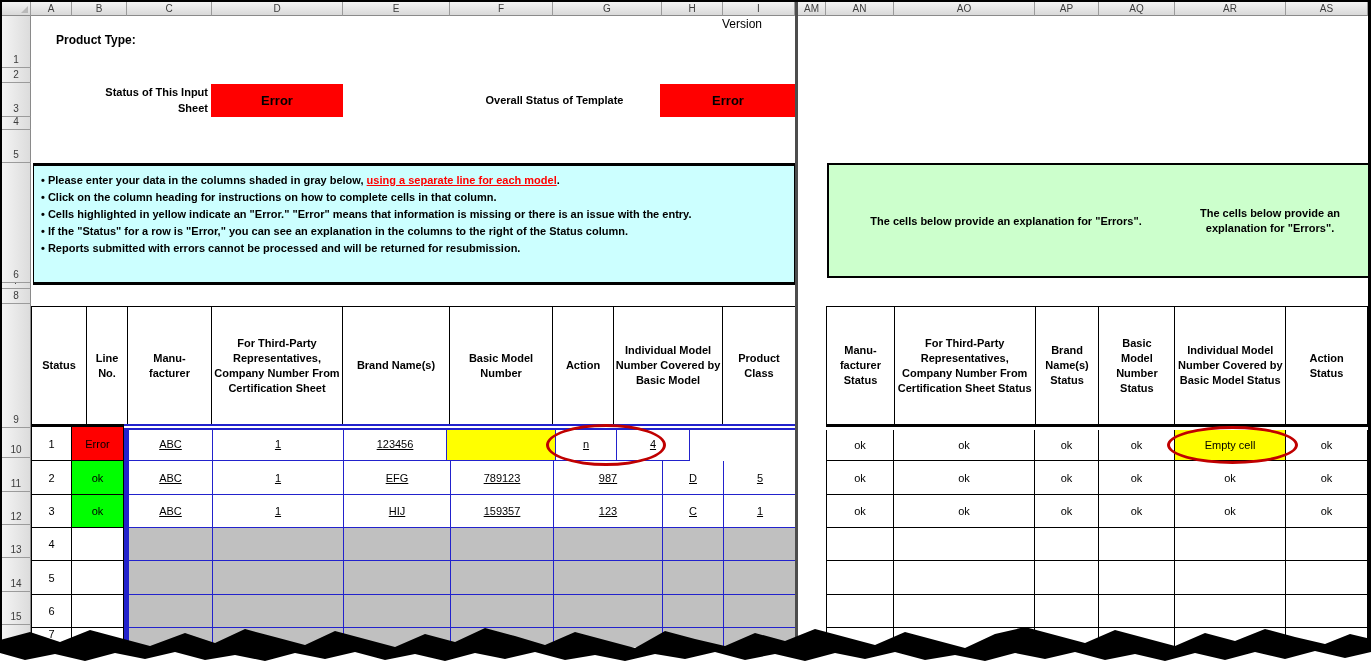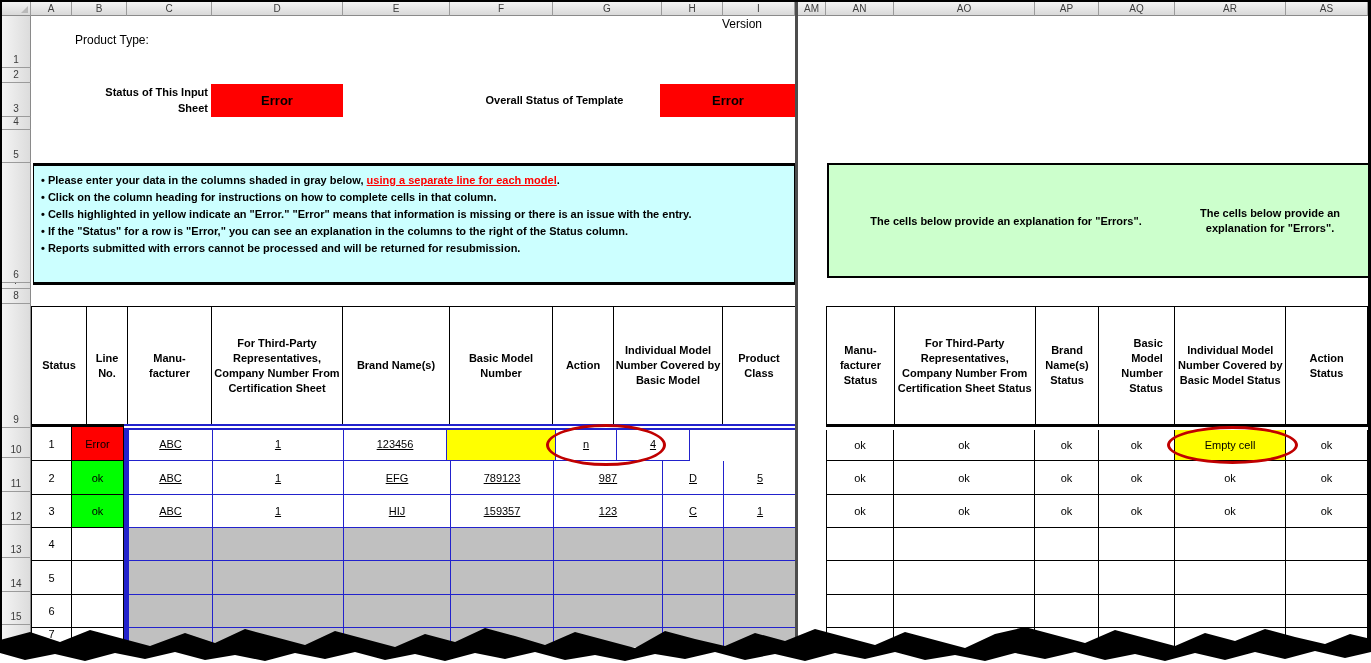--- a/index.html
+++ b/index.html
@@ -20,21 +20,21 @@
   .corner{left:2px;top:2px;width:29px;height:14px;background:linear-gradient(#f4f4f4,#d9d9d9);
     border-right:1px solid #9b9b9b;border-bottom:1px solid #8a8a8a;z-index:2;}
   .corner-tri{position:absolute;right:2px;bottom:2px;width:0;height:0;
     border-left:7px solid transparent;border-bottom:7px solid #b9b9b9;}
   .rowhdr{left:2px;width:29px;background:linear-gradient(90deg,#f4f4f4,#dcdcdc);
     border-right:1px solid #8a8a8a;border-bottom:1px solid #9b9b9b;
     font-size:10px;color:#3c3c3c;display:flex;align-items:flex-end;justify-content:center;
     padding-bottom:2px;overflow:hidden;z-index:2;}
   
   .version{left:722px;top:17px;font-size:12px;}
-  .product-type{left:75px;top:33px;font-size:12px;font-weight:normal;}
+  .product-type{left:56px;top:33px;font-size:12px;font-weight:bold;}
   .status-label{left:96px;top:84px;width:112px;font-size:11px;font-weight:bold;
     text-align:right;line-height:16px;}
   .err-box{background:#FF0000;display:flex;align-items:center;justify-content:center;
     font-size:13px;font-weight:bold;}
   .err1{left:211px;top:84px;width:132px;height:33px;}
   .err2{left:660px;top:84px;width:136px;height:33px;}
   .overall-label{left:449px;top:94px;width:211px;font-size:11px;font-weight:bold;text-align:center;}
   .report-title{left:33px;top:139px;width:763px;text-align:center;font-size:15px;font-weight:bold;}
   
   .instructions{left:33px;top:163px;width:763px;height:122px;background:#CCFFFF;
@@ -66,21 +66,21 @@
   .bluebar{width:5px;background:#2222CC;}
   .dblline{left:124px;top:424px;width:673px;height:6px;z-index:3;
     background:linear-gradient(#2222CC 0 2px,#ffffff 2px 4px,#2222CC 4px 6px);}
   .rgap{height:3px;}
   
   .w-line{width:41px;} .w-status{width:55px;} .w-status-d{width:52px;}
   .w-manu{width:84px;} .w-third{width:131px;} .w-brand{width:107px;}
   .w-basic{width:103px;} .w-indiv{width:109px;} .w-action{width:61px;} .w-pclass{width:73px;}
   
   .w-rmanu{width:68px;} .w-rthird{width:141px;} .w-rbrand{width:64px;}
-  .w-rbasic{width:76px;text-align:right;} .w-rindiv{width:111px;} .w-raction{width:82px;}
+  .w-rbasic{width:76px;} .w-rindiv{width:111px;} .w-raction{width:82px;}
   
   .h10{height:34px;} .h11{height:34px;} .h12{height:33px;} .h13{height:33px;}
   .h14{height:34px;} .h15{height:33px;} .h16{height:38px;}
   .r10r{height:31px;}
   
   .ellipse{border:3px solid #C00000;border-radius:50%;z-index:5;}
   .ell-left{left:546px;top:424px;width:120px;height:42px;}
   .ell-right{left:1167px;top:426px;width:131px;height:38px;}
   .tear{left:0;top:618px;width:1371px;height:45px;z-index:9;}
   .narrow{max-width:62px;} .narrow50{max-width:52px;}

